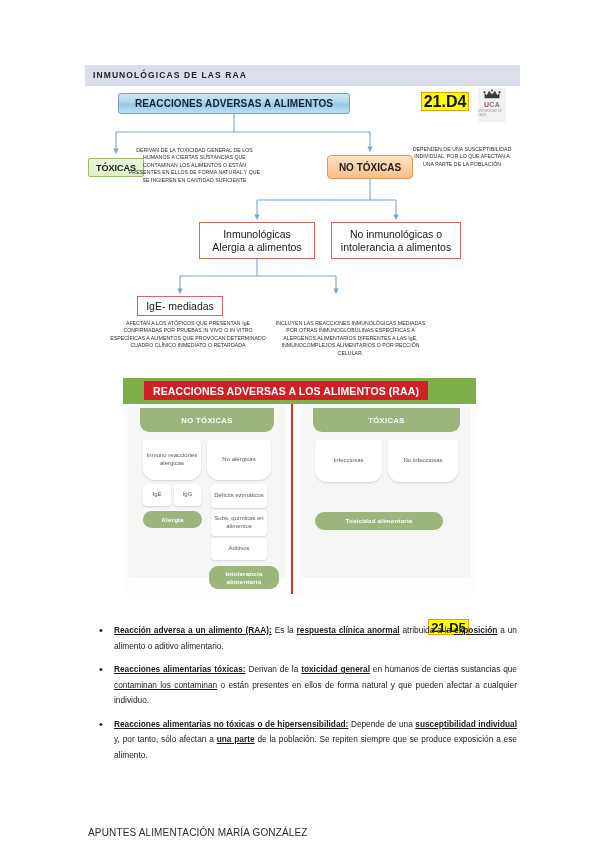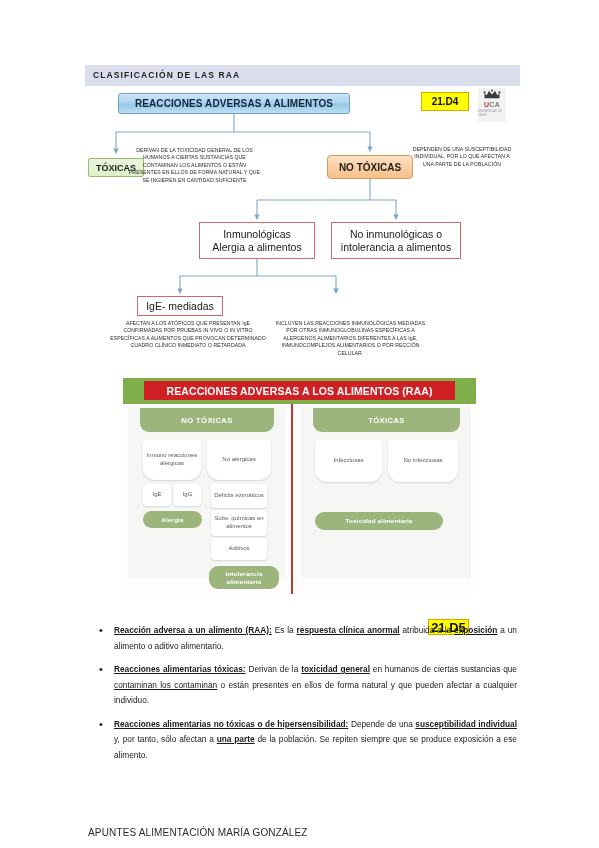--- a/index.html
+++ b/index.html
@@ -43,21 +43,21 @@
   .title-box span {
     font-size: 10px; font-weight: bold; color: #14243a; letter-spacing: .1px;
   }
 
   
   .tag-badge {
     position: absolute;
     border: 1.6px solid #e0a300;
     background: #ffff00;
     display: flex; align-items: center; justify-content: center;
-    font-size: 10px; font-weight: bold; color: #111;
+    font-size: 16px; font-weight: bold; color: #111;
   }
   #tag-21d4 { left: 421px; top: 92px; width: 48px; height: 19px; }
   #tag-21d5 { left: 428px; top: 575px; width: 41px; height: 16px; font-size: 13px; margin-top: 44px; }
 
   
   .uca-logo {
     position: absolute; left: 478px; top: 88px;
     width: 28px; height: 34px;
     background: #f2f2f2;
     display: flex; flex-direction: column; align-items: center; justify-content: flex-start;
@@ -126,21 +126,21 @@
     position: absolute; left: 123px; top: 378px;
     width: 353px; height: 216px;
     background: #ffffff;
   }
   .ig-topbar {
     position: absolute; left: 0; top: 0; width: 353px; height: 26px;
     background: #7fae4a;
   }
   .ig-title {
     position: absolute; left: 21px; top: 3px;
-    width: 311px; height: 19px;
+    width: 284px; height: 19px;
     background: #cf2026;
     display:flex; align-items:center; justify-content:center;
   }
   .ig-title span {
     font-size: 10.5px; font-weight: bold; color:#ffffff; letter-spacing: .1px;
   }
   .ig-body { position:absolute; left:0; top:26px; width:353px; height:190px; background:#fdfdfd; }
   .ig-panel {
     position: absolute; top: 2px; height: 172px;
     background: #f6f7f4;
@@ -217,21 +217,21 @@
     position: absolute; left: 88px; top: 827px;
     font-size: 10px; color:#2b2b2b; letter-spacing:.15px;
   }
 </style>
 </head>
 <body>
 
 <div class="page">
 
   <div class="header-band">
-    <div class="header-band-text">CLASIFICACIÓN DE LAS RAA</div>
+    <div class="header-band-text">INMUNOLÓGICAS DE LAS RAA</div>
   </div>
 
   <svg class="connectors" viewBox="0 0 599 848">
     <defs>
       <marker id="ar" markerWidth="7" markerHeight="7" refX="3.2" refY="3" orient="auto">
         <path d="M0,0.6 L5.2,3 L0,5.4 z" fill="#7ba7cc"></path>
       </marker>
     </defs>
     <g stroke="#7ba7cc" stroke-width="1.1" fill="none">
 

